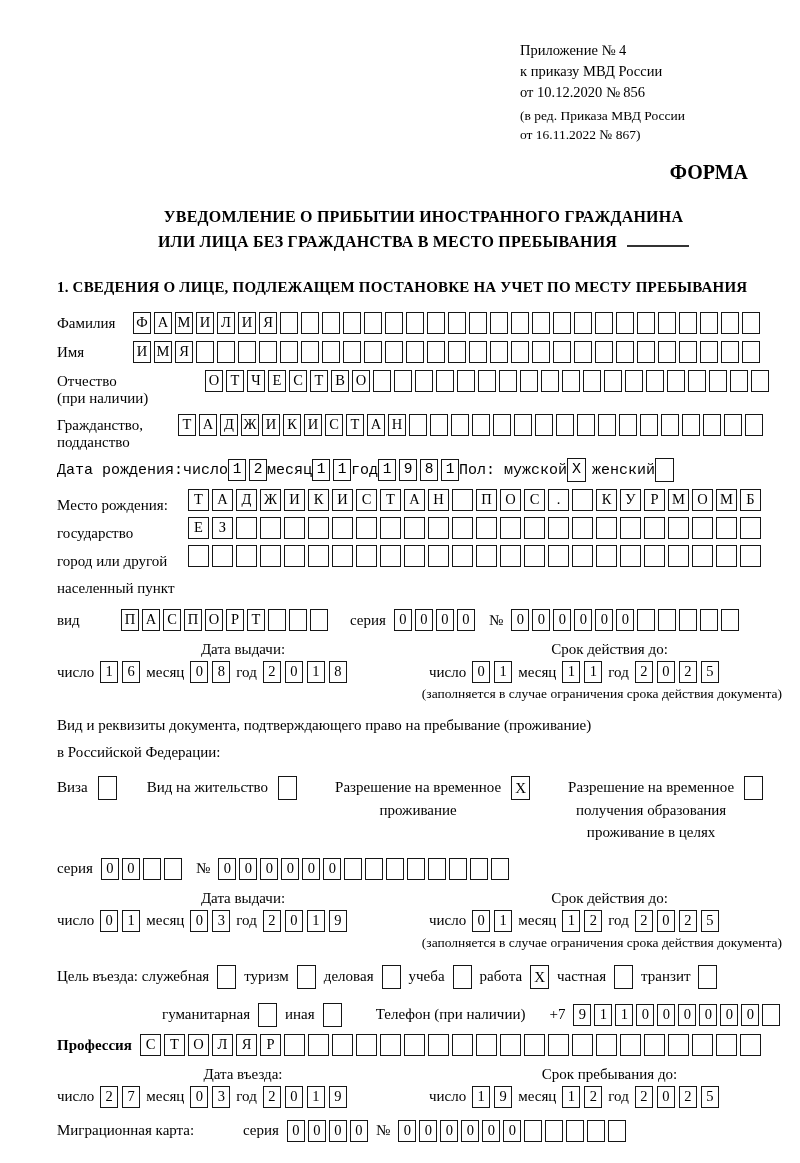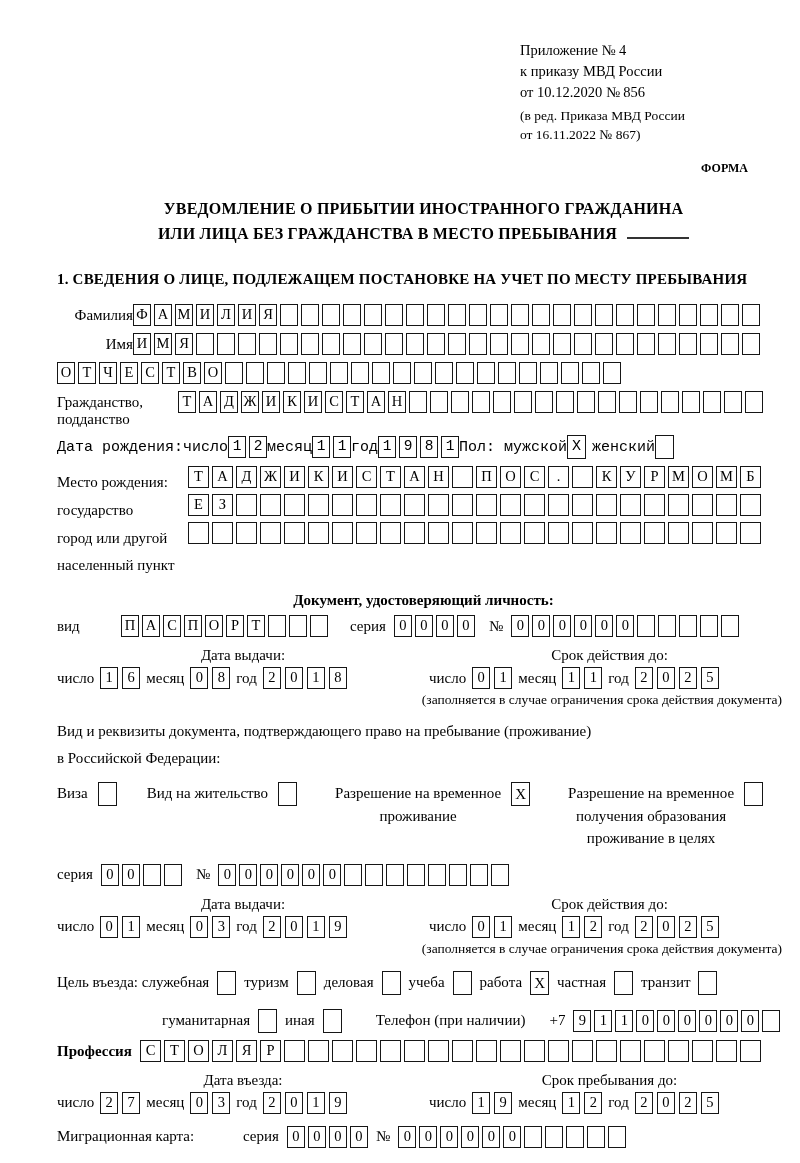--- a/index.html
+++ b/index.html
@@ -3,31 +3,31 @@
 <meta charset="utf-8">
 <style>
   * { margin:0; padding:0; box-sizing:border-box; }
   body { background:#ffffff; width:800px; color:#000;
          font-family:"Liberation Serif","DejaVu Serif",serif; }
   .page { width:800px; min-height:1163px; padding:40px 10px 24px 57px; font-size:15px; }
 
   
   .top-right { width:250px; margin-left:auto; margin-right:20px; line-height:1.45; font-size:14.5px; }
   .top-right .amend { font-size:13.5px; margin-top:4px; line-height:1.4; }
-  .form-label { text-align:right; margin-right:42px; margin-top:16px; font-weight:bold; font-size:12px; }
+  .form-label { text-align:right; margin-right:42px; margin-top:16px; font-weight:bold; font-size:20px; }
 
   
   .title { text-align:center; font-weight:bold; font-size:16px; margin-top:20px; line-height:1.6; letter-spacing:.2px; }
   .title-underline { display:inline-block; width:62px; border-bottom:2.5px solid #333; height:12px; margin-left:10px; }
   .section-heading { font-weight:bold; font-size:15px; margin-top:24px; letter-spacing:.2px; }
 
   
   .row { display:flex; align-items:flex-start; margin-top:7px; }
   .lbl { flex-shrink:0; padding-top:3px; }
-  .w76 { width:76px;text-align:right; } .w148 { width:148px; } .w121 { width:121px; }
+  .w76 { width:76px; } .w148 { width:148px; } .w121 { width:121px; }
   .w131 { width:131px; } .w83 { width:83px;font-weight:bold; } .w56 { width:56px; }
   .cells { display:flex; gap:3px; flex-shrink:0; }
   .cell { width:18px; height:22px; border:1.7px solid #161616; text-align:center;
           font-size:14.5px; line-height:19px; flex-shrink:0; }
   .lg .cell { width:21px; }
   .stackrows .cells { margin-top:6px; }
   .checkbox { display:inline-block; width:19px; height:24px; border:1.7px solid #161616;
               text-align:center; line-height:22px; font-size:15px; vertical-align:middle; flex-shrink:0; }
   .inline-lbl { padding-top:3px; }
 
@@ -146,20 +146,24 @@
         <span class="cell"></span>
         <span class="cell"></span>
         <span class="cell"></span>
         <span class="cell"></span>
         <span class="cell"></span>
         <span class="cell"></span>
       </span>
   </div>
 
   <div class="row">
+    <span class="lbl w148">
+      <span>Отчество</span><br>
+      <span>(при наличии)</span>
+    </span>
     <span class="cells">
         <span class="cell">О</span>
         <span class="cell">Т</span>
         <span class="cell">Ч</span>
         <span class="cell">Е</span>
         <span class="cell">С</span>
         <span class="cell">Т</span>
         <span class="cell">В</span>
         <span class="cell">О</span>
         <span class="cell"></span>
@@ -328,21 +332,20 @@
           <span class="cell"></span>
           <span class="cell"></span>
           <span class="cell"></span>
           <span class="cell"></span>
           <span class="cell"></span>
           <span class="cell"></span>
         </span>
     </span>
   </div>
 
-  <div class="center-bold">Документ, удостоверяющий личность:</div>
 
   <div class="row" style="align-items:center; gap:8px; margin-top:6px">
     <span class="lbl w56" style="padding-top:0">вид</span>
     <span class="cells">
         <span class="cell">П</span>
         <span class="cell">А</span>
         <span class="cell">С</span>
         <span class="cell">П</span>
         <span class="cell">О</span>
         <span class="cell">Р</span>

